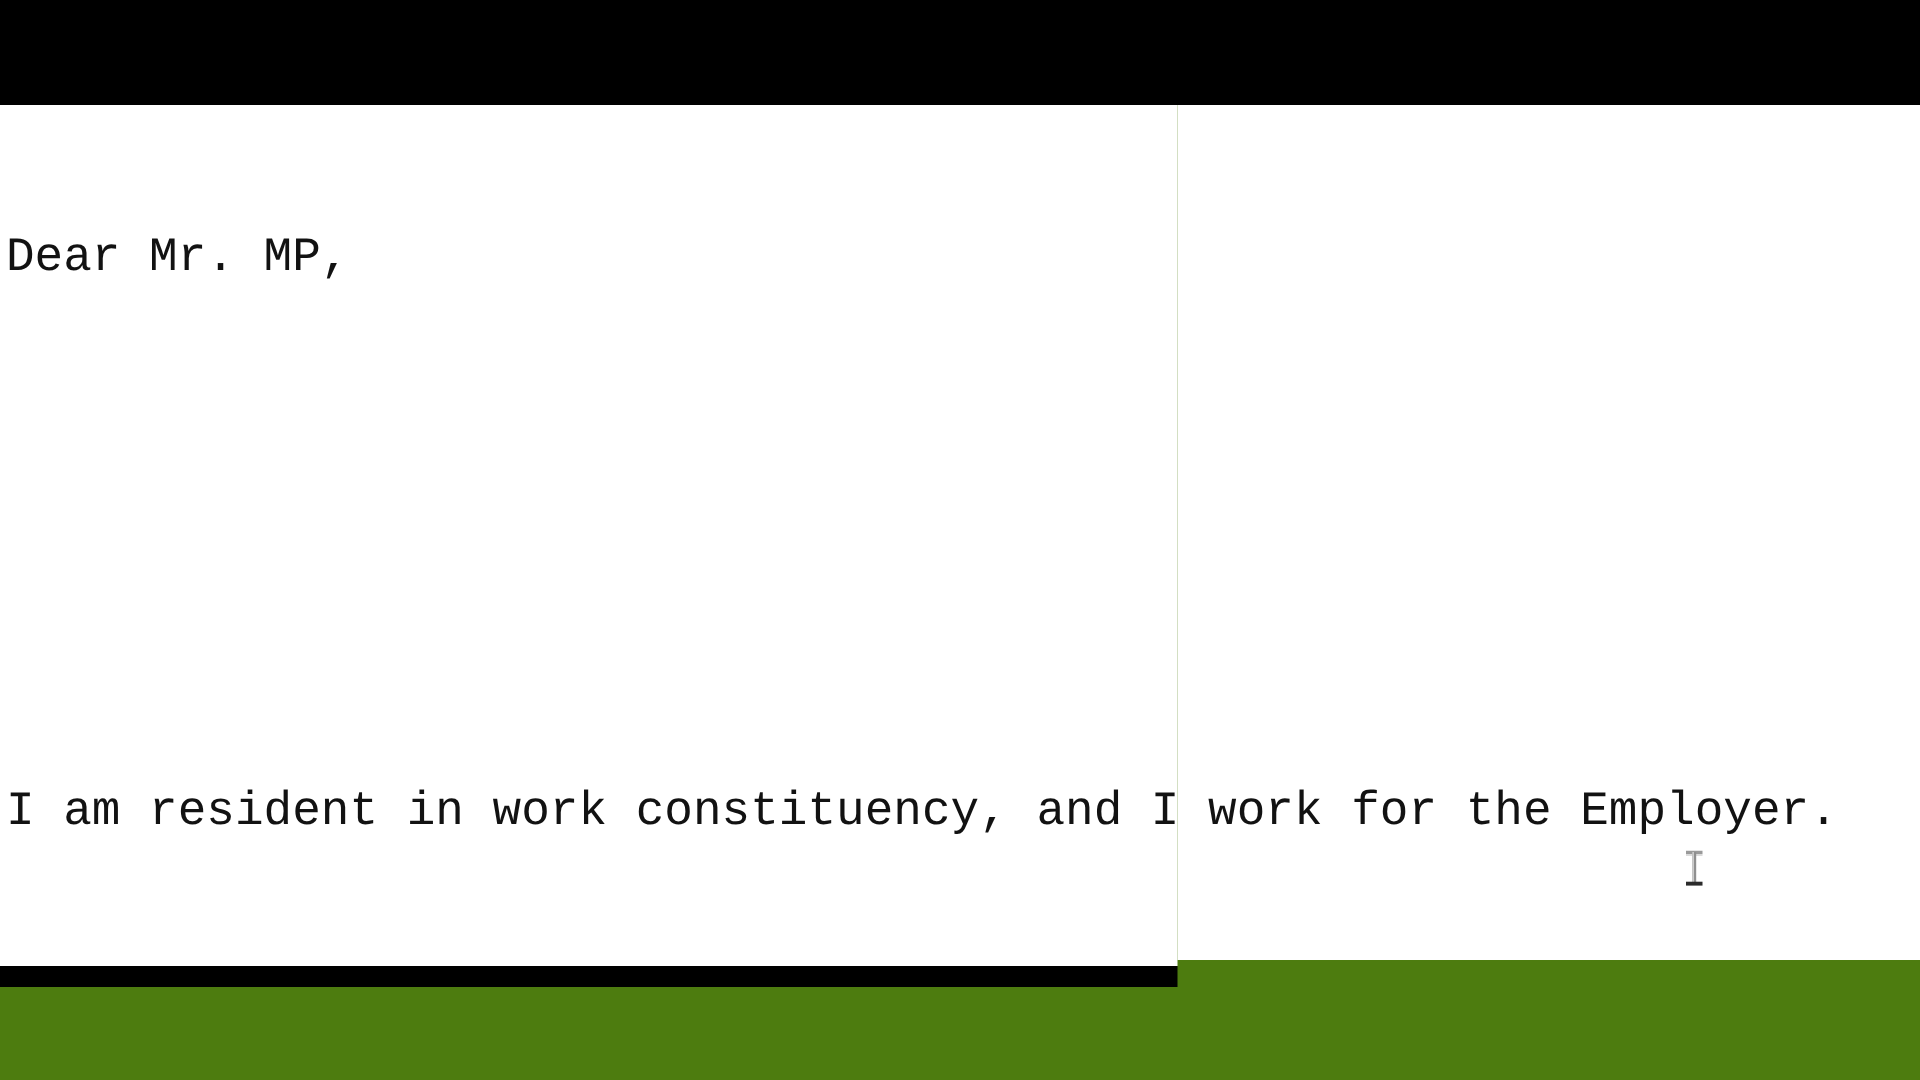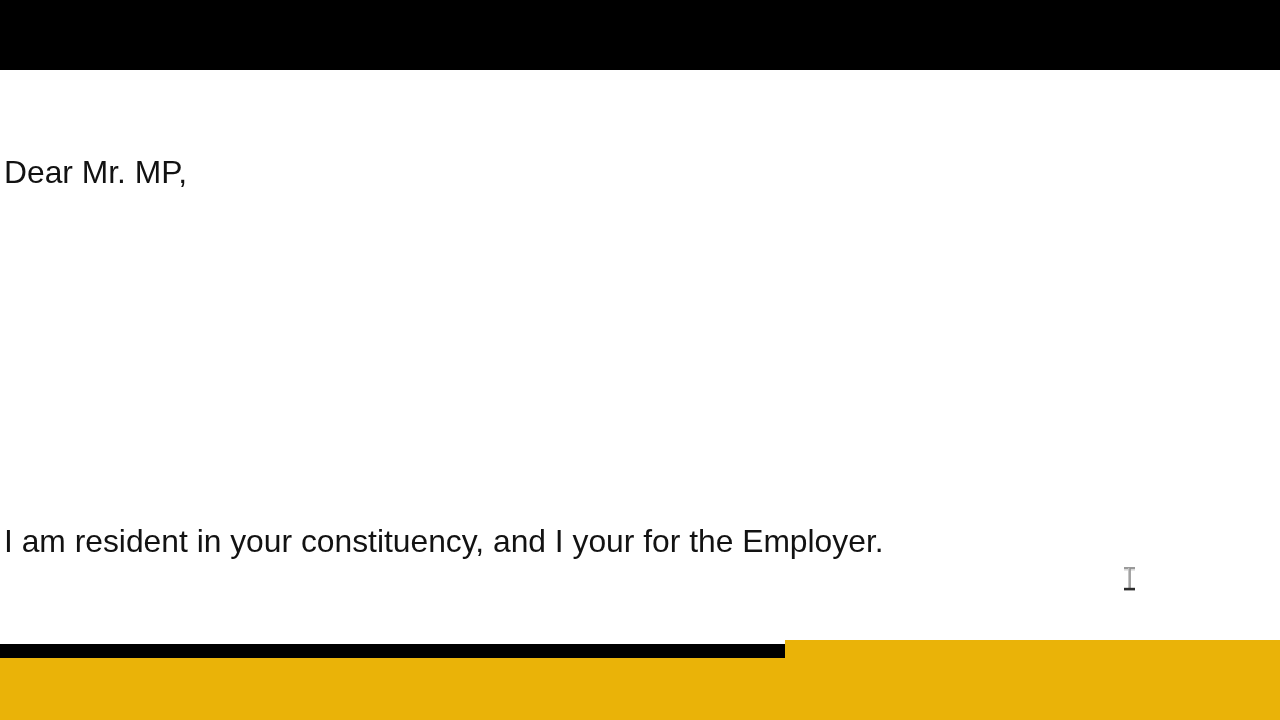--- a/index.html
+++ b/index.html
@@ -5,22 +5,22 @@
   html, body {
     margin: 0;
     padding: 0;
     background: #000000;
   }
   #screen {
     position: relative;
     width: 1280px;
     height: 720px;
     overflow: hidden;
-    background: #eab308;
-    font-family: Liberation Sans, sans-serif;
+    background: #4d7c0f;
+    font-family: Liberation Mono, monospace;
   }
 
   
   #top-bar {
     position: absolute;
     left: 0;
     top: 0;
     width: 1280px;
     height: 70px;
     background: #000000;
@@ -108,21 +108,21 @@
 
   <div id="doc-page"></div>
   <div id="doc-page-right"></div>
 
   <div id="page-bottom-bar"></div>
 
   <div id="letter-body">
     <div class="letter-line">Dear Mr. MP,</div>
     <div class="letter-line blank">&nbsp;</div>
     <div class="letter-line blank">&nbsp;</div>
-    <div class="letter-line">I am resident in your constituency, and I your for the Employer.</div>
+    <div class="letter-line">I am resident in work constituency, and I work for the Employer.</div>
     <div class="letter-line blank">&nbsp;</div>
     
     
     
     
     
     
     
     
   </div>

